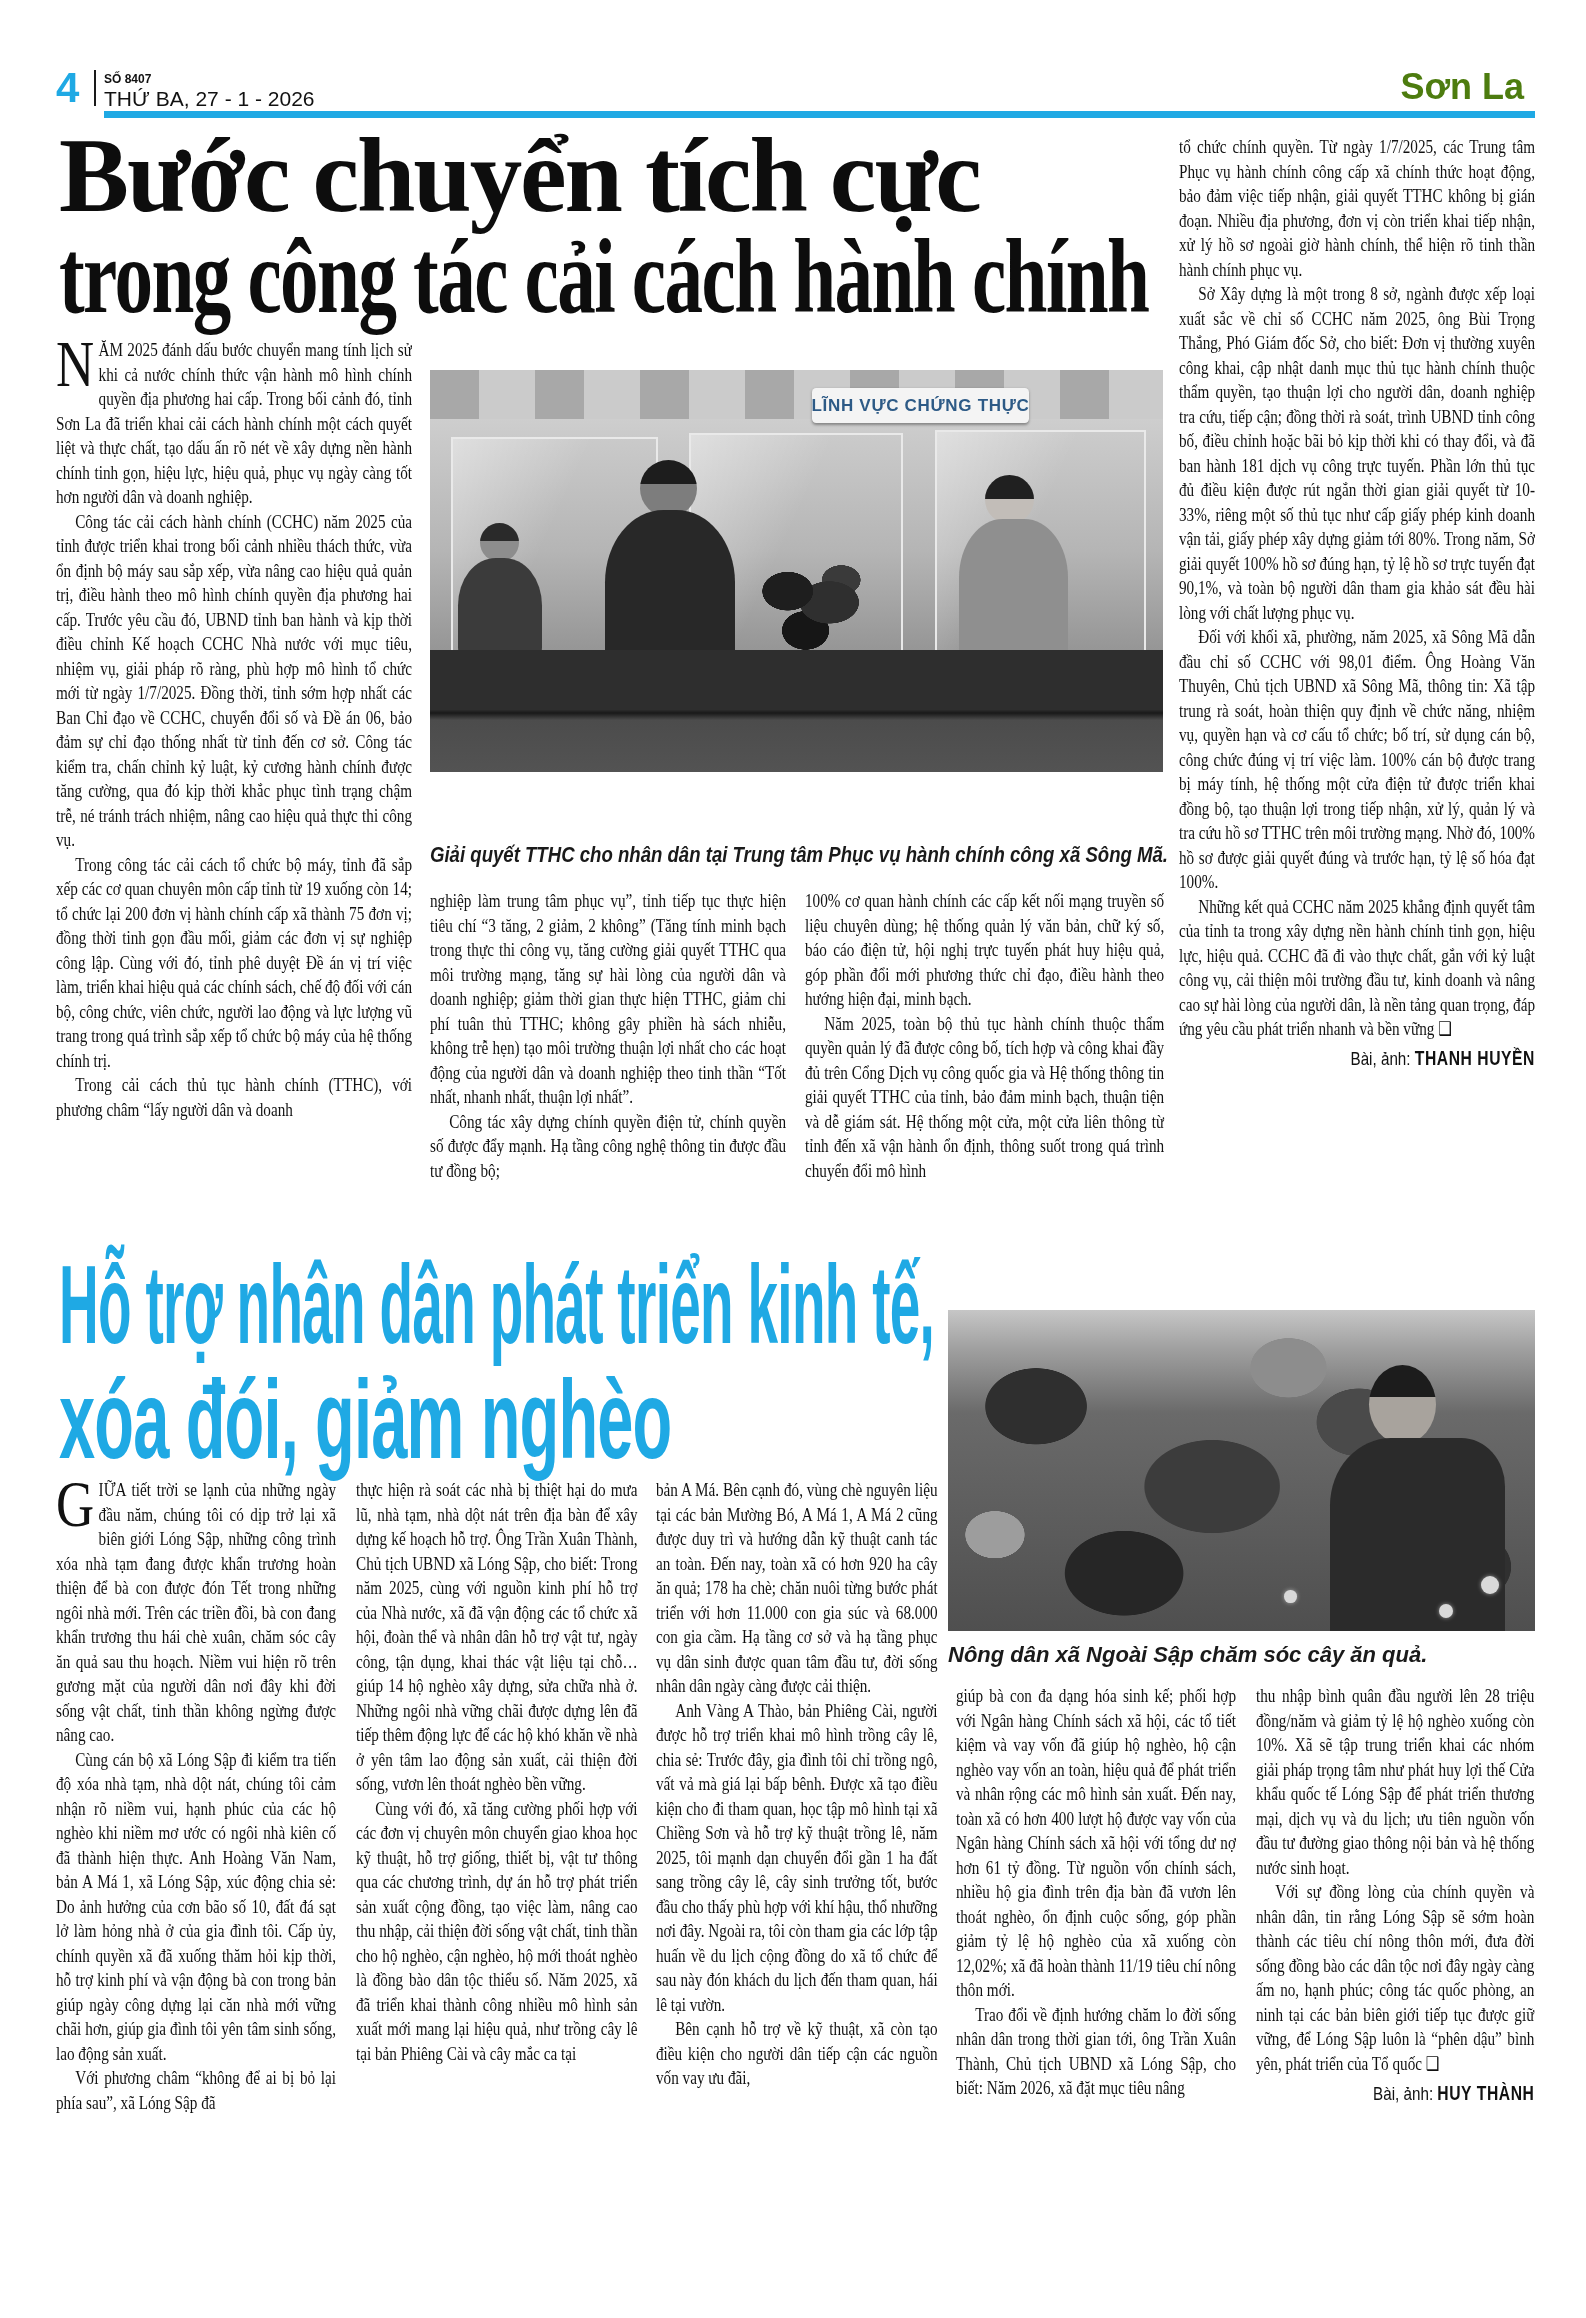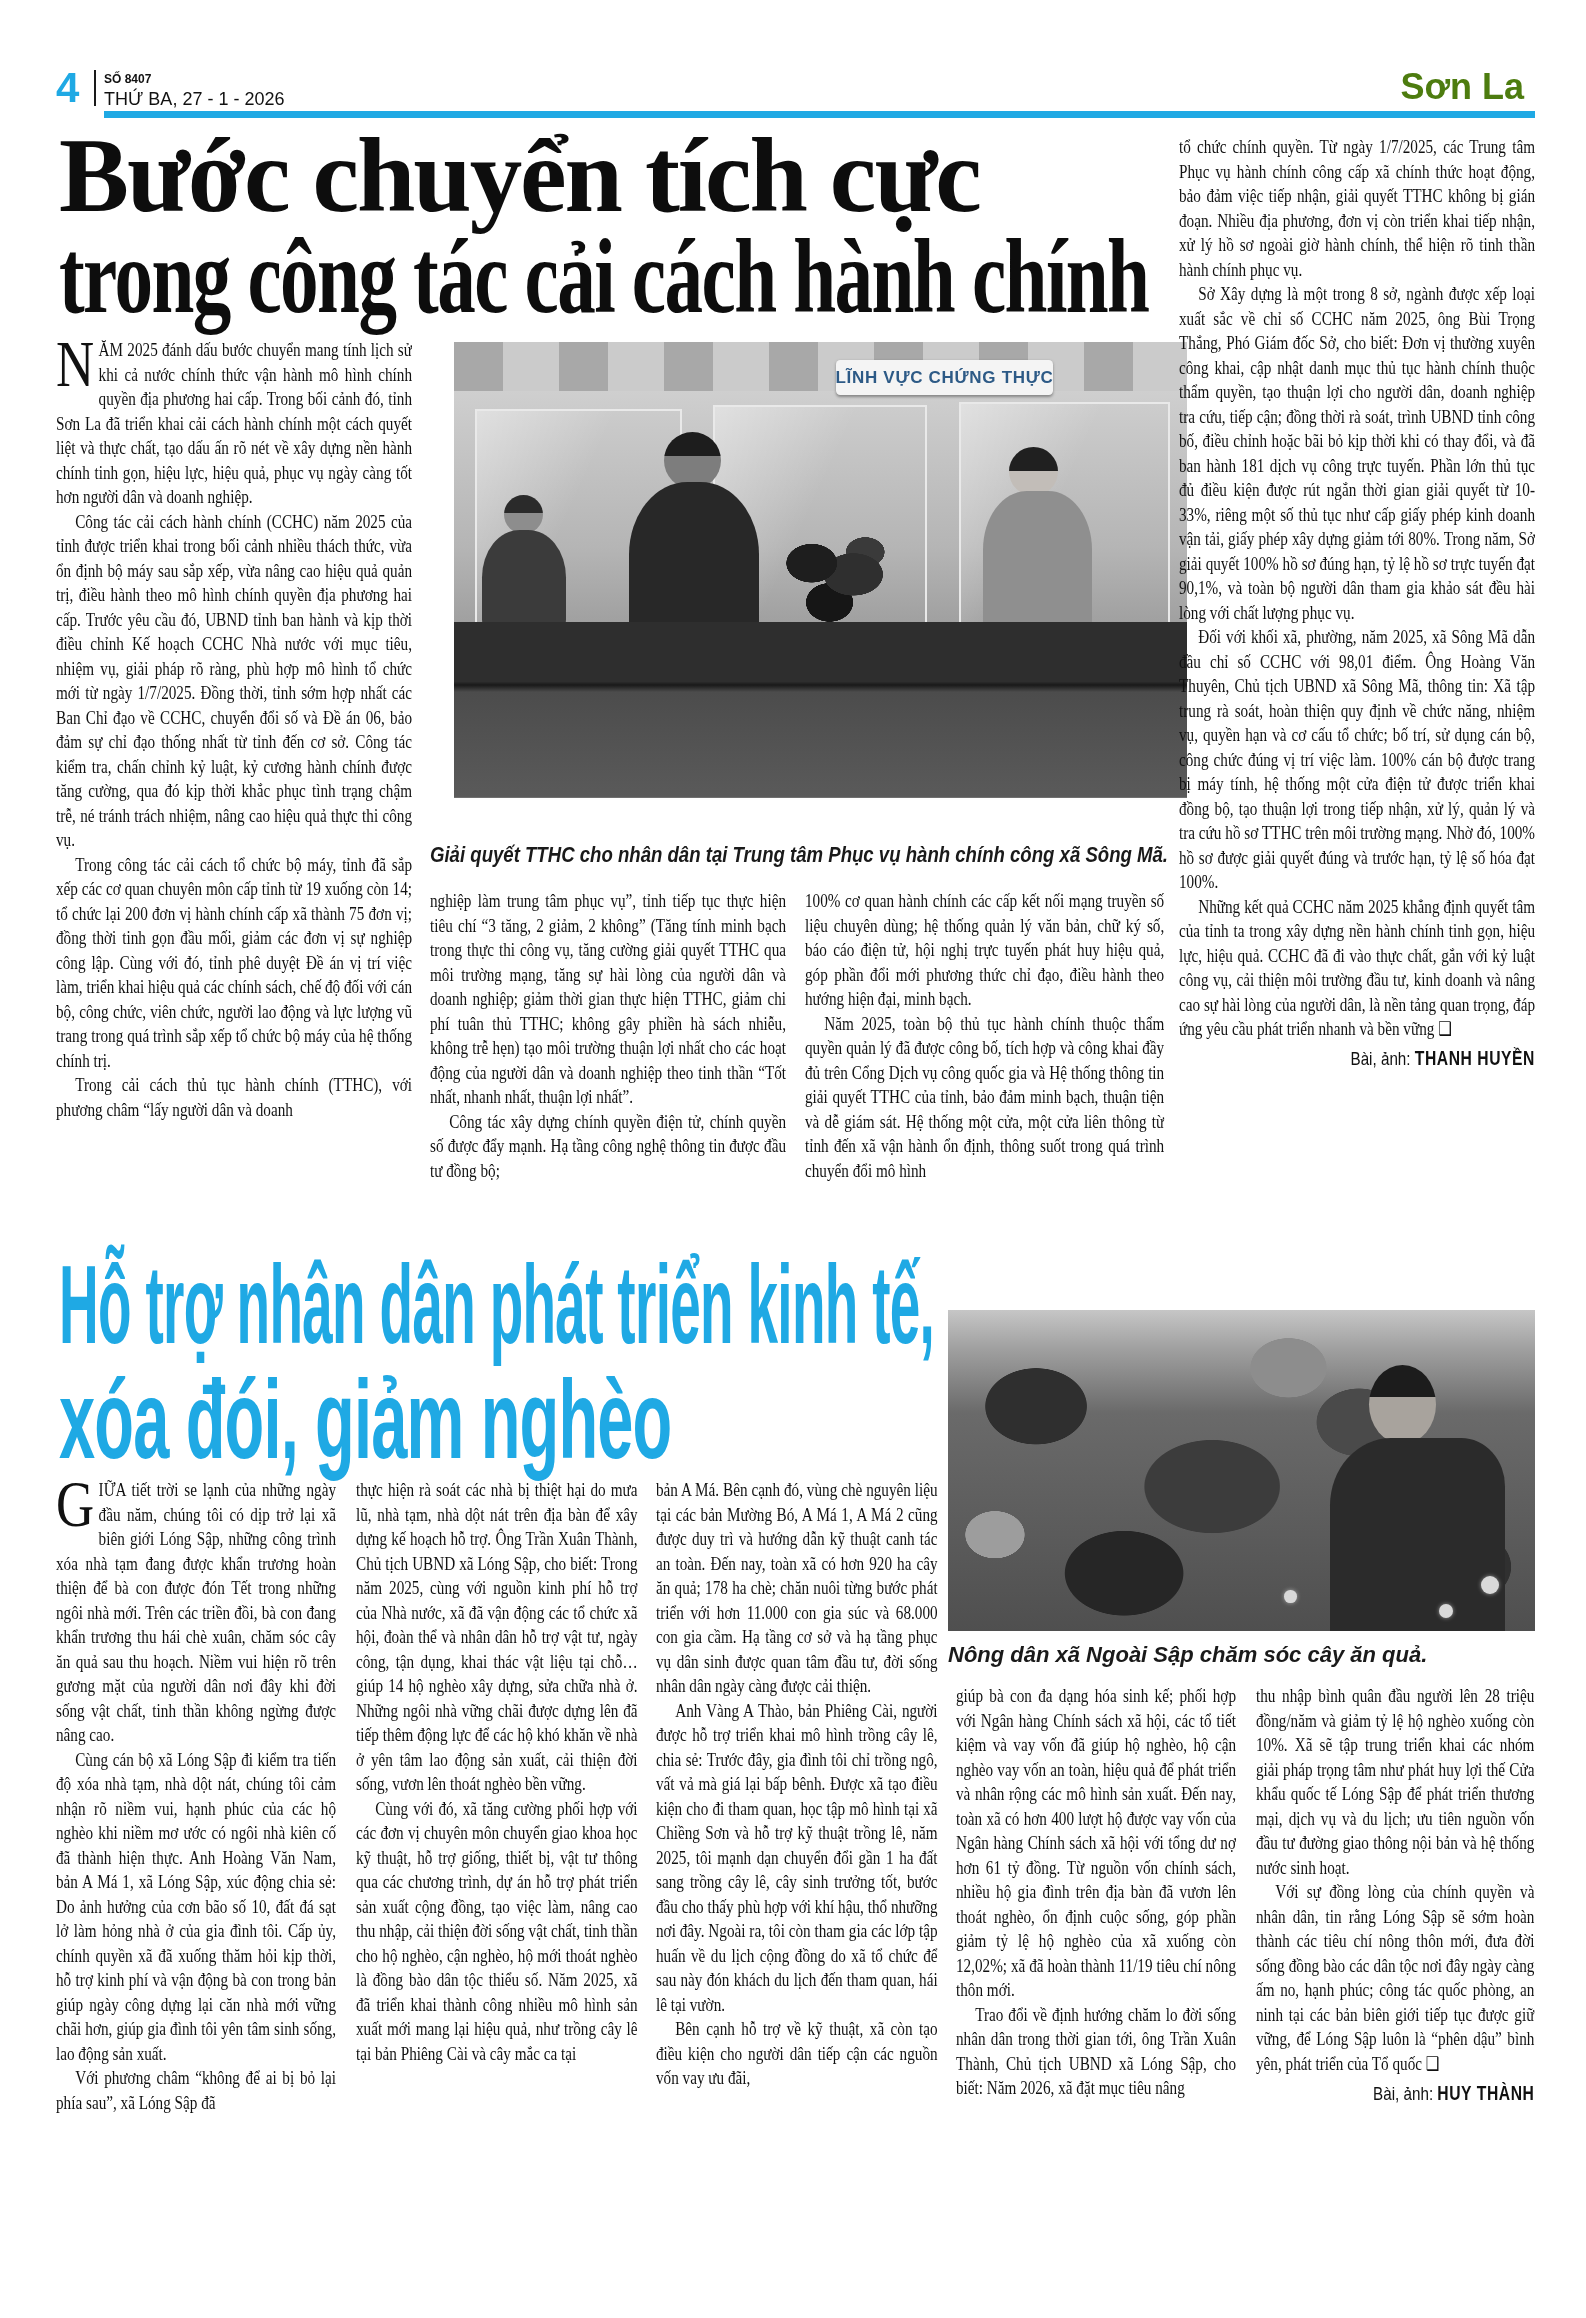--- a/index.html
+++ b/index.html
@@ -2,21 +2,21 @@
 <html style="font-size:11.2px"><head>
 <meta charset="utf-8">
 <style>
   html,body{margin:0;padding:0;background:#ffffff;}
   body{width:1587px;height:2319px;position:relative;font-family:"Liberation Serif",serif;color:#111;}
   .abs{position:absolute;}
   
   .pagenum{font-family:"Liberation Sans",sans-serif;font-weight:bold;font-size:42px;line-height:1;}
   .hdr-divider{width:2.1px;background:#1a1a1a;}
   .issue-line1{font-family:"Liberation Sans",sans-serif;font-weight:bold;font-size:12px;line-height:20.3px;white-space:nowrap;}
-  .issue-line2{font-family:"Liberation Sans",sans-serif;font-size:18px;line-height:20.3px;white-space:nowrap;}
+  .issue-line2{font-family:"Liberation Sans",sans-serif;font-size:21px;line-height:20.3px;white-space:nowrap;}
   .masthead{font-family:"Liberation Sans",sans-serif;font-weight:bold;font-size:36px;line-height:1;white-space:nowrap;}
   .blue-rule{height:7px;}
   
   .h1-line{font-family:"Liberation Serif",serif;font-weight:bold;font-size:105px;line-height:1;letter-spacing:-2.1px;white-space:nowrap;color:#0d0d0d;}
   .h2-line{font-family:"Liberation Sans",sans-serif;font-weight:bold;font-size:112px;line-height:1;letter-spacing:-1.4px;white-space:nowrap;}
   
   .colscale{transform:scaleX(0.8);transform-origin:0 0;overflow:hidden;}
   .bodytext p{margin:0;text-align:justify;font-size:19px;line-height:24.5px;}
   .bodytext p.ind{text-indent:24px;}
   .dropcap{float:left;font-size:66px;line-height:50px;padding:1.4px 5.6px 0 0;font-weight:400;}
@@ -63,21 +63,21 @@
 <div class="abs" style="left:104px;top:69px;">
   <div class="issue-line1">SỐ 8407</div>
   <div class="issue-line2">THỨ BA, 27 - 1 - 2026</div>
 </div>
 <div class="abs masthead accent-text" style="right: 63px; top: 69px; color: #4d7c0f;">Sơn La</div>
 <div class="abs blue-rule accent-bg" style="left: 104px; top: 111px; width: 1431px; background: rgb(31, 169, 228);"></div>
 
 <div class="abs h1-line fitx" style="left: 59px; top: 123px; transform-origin: left top; transform: scaleX(1);">Bước chuyển tích cực</div>
 <div class="abs h1-line fitx" style="left: 59px; top: 224px; transform-origin: left top; transform: scaleX(0.733962);">trong công tác cải cách hành chính</div>
 
-<div class="abs photo1" style="left:430px;top:342px;width:733px;height:456px;margin-left:24px;">
+<div class="abs photo1" style="left:430px;top:370px;width:733px;height:402px;">
   <div class="abs p1-ceiling"></div>
   <div class="abs p1-glass" style="left:21px;top:67px;width:203px;height:231px;"></div>
   <div class="abs p1-glass" style="left:259px;top:63px;width:210px;height:235px;"></div>
   <div class="abs p1-glass" style="left:505px;top:60px;width:207px;height:238px;"></div>
   <div class="abs p1-sign" style="left:382px;top:18px;width:217px;height:35px;">LĨNH VỰC CHỨNG THỰC</div>
   <div class="abs p1-head-c" style="left:50px;top:153px;width:39px;height:39px;"></div>
   <div class="abs p1-person-c" style="left:28px;top:188px;width:84px;height:105px;"></div>
   <div class="abs p1-head-a" style="left:210px;top:90px;width:57px;height:57px;"></div>
   <div class="abs p1-person-a" style="left:175px;top:140px;width:130px;height:161px;"></div>
   <div class="abs p1-head-b" style="left:555px;top:105px;width:49px;height:49px;"></div>

